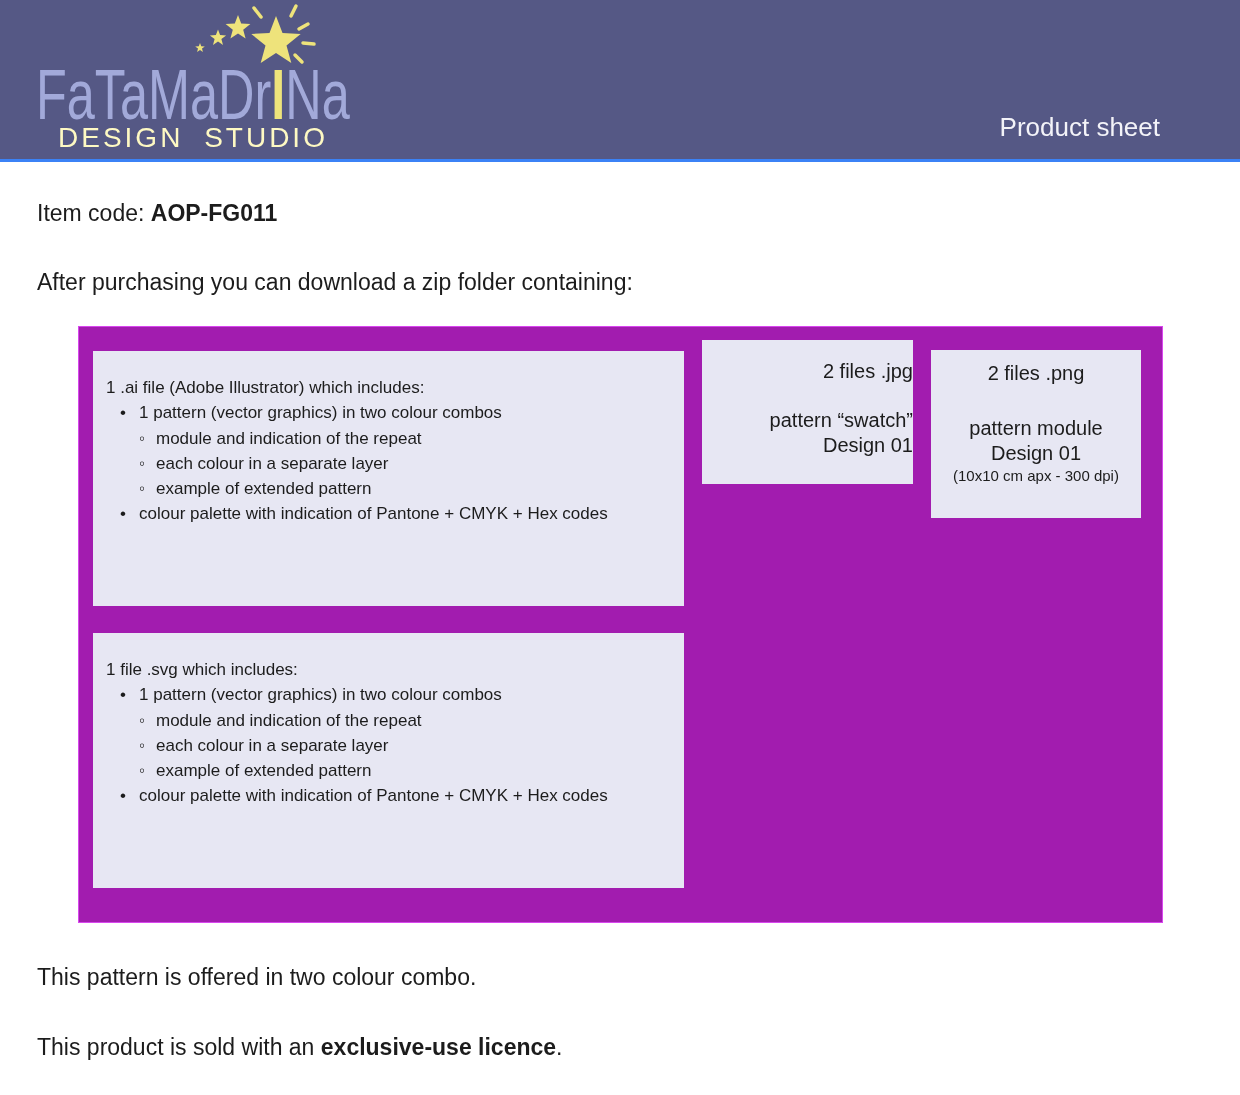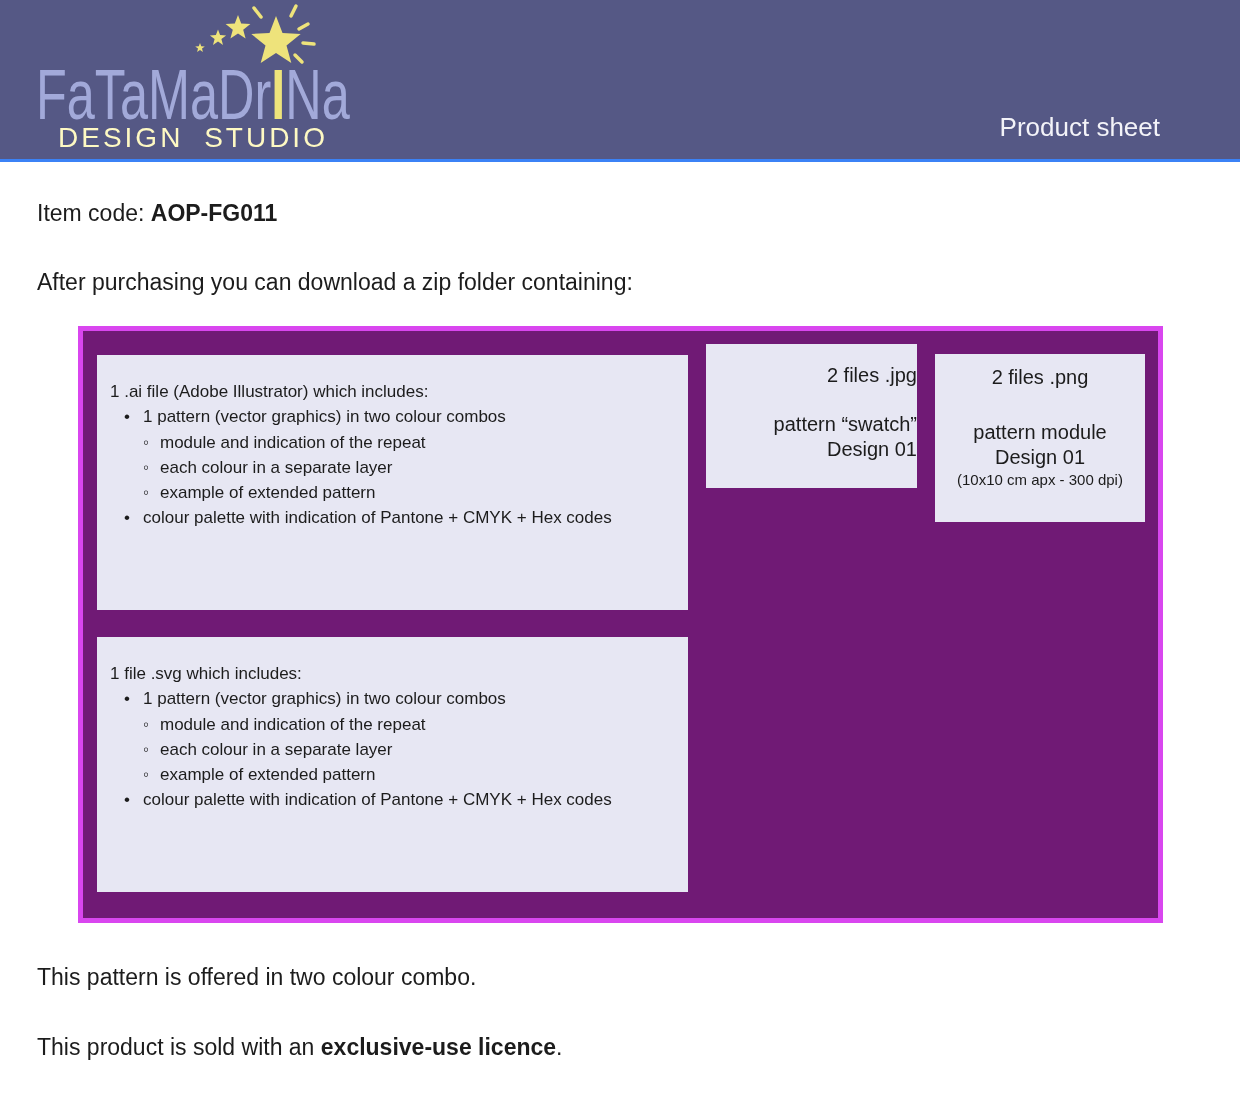--- a/index.html
+++ b/index.html
@@ -35,21 +35,21 @@
     position:absolute;right:80px;bottom:16px;
     font-size:26px;color:#f3f3f8;
   }
   
   .item-code{position:absolute;left:37px;top:200px;font-size:23px;}
   .item-code b{font-weight:700;}
   .download-line{position:absolute;left:37px;top:269px;font-size:23px;}
   
   .package-box{
     position:absolute;left:78px;top:326px;width:1085px;height:597px;
-    border:5px solid #d946ef;box-sizing:border-box;background:#701a75;padding-left:37px;
+    border:1px solid #d946ef;box-sizing:border-box;background:#a21caf;padding-left:37px;
   }
   .tile{position:absolute;background:#e7e7f3;}
   .tile-ai{left:14px;top:24px;width:591px;height:255px;}
   .tile-svg{left:14px;top:306px;width:591px;height:255px;}
   .tile-jpg{left:623px;top:13px;width:211px;height:144px;text-align:right;}
   .tile-png{left:852px;top:23px;width:210px;height:168px;text-align:center;}
   .tile-inner{padding:24px 14px 0 13px;font-size:17px;line-height:25.3px;}
   .tile-inner .tile-title{margin:0;}
   .tile-inner ul{list-style:none;margin:0;padding:0;}
   .tile-inner li{position:relative;}

